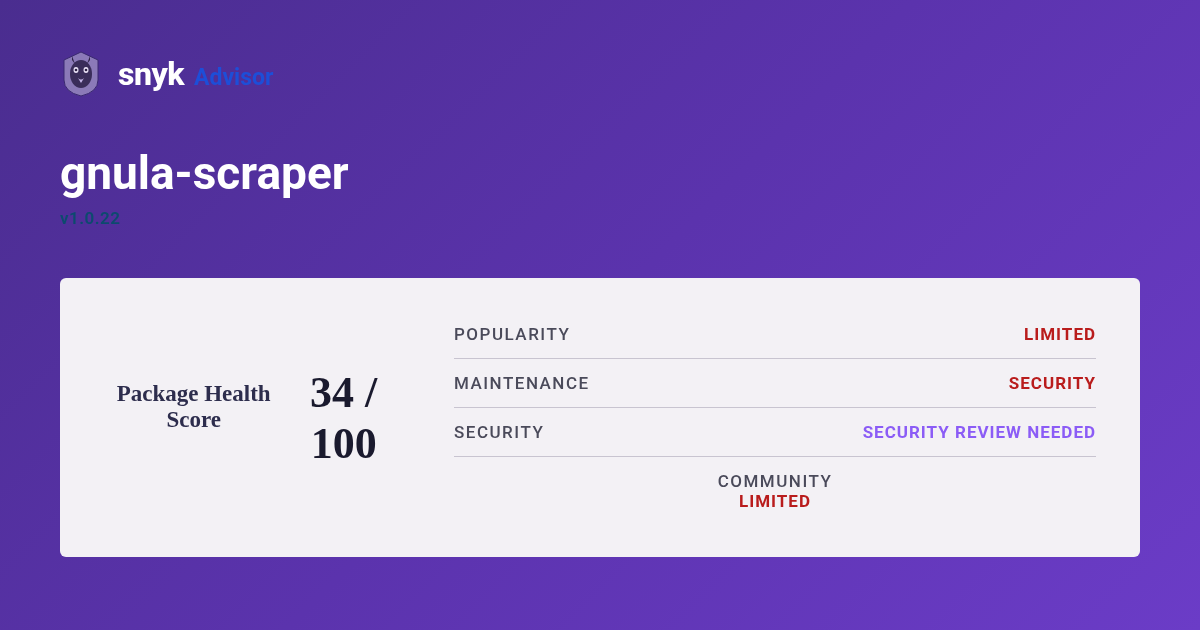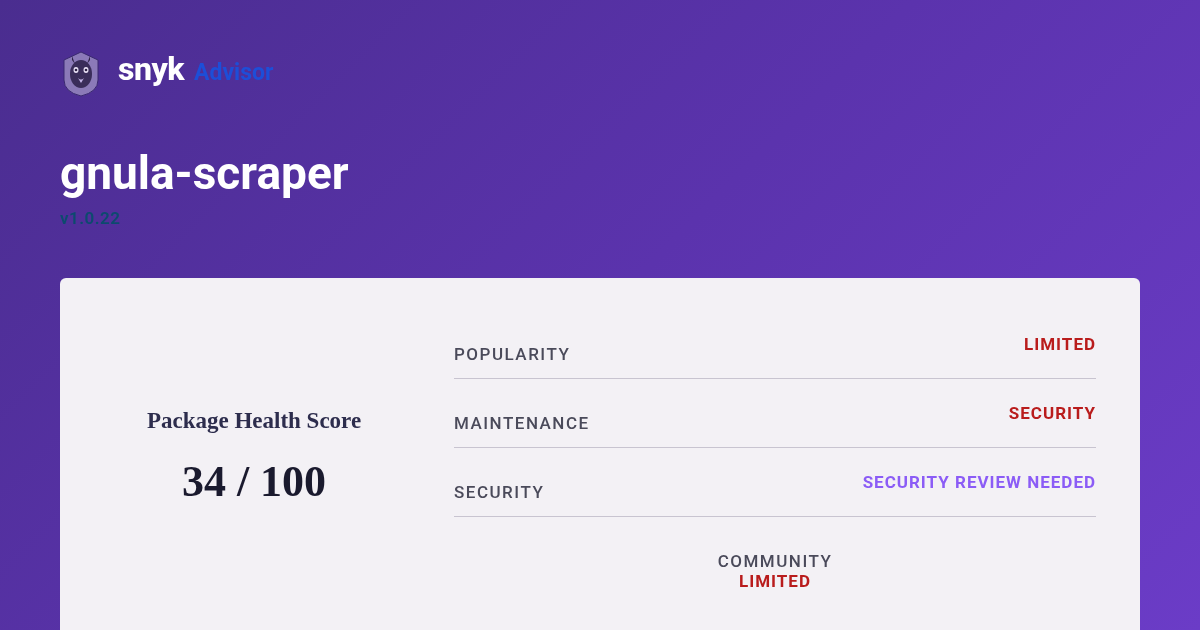--- a/index.html
+++ b/index.html
@@ -12,21 +12,21 @@
       height: 630px;
       background: linear-gradient(135deg, #4a2d8f 0%, #5b33ad 50%, #6b3cc7 100%);
       font-family: -apple-system, BlinkMacSystemFont, 'Segoe UI', Roboto, sans-serif;
       color: #ffffff;
       padding: 50px 60px;
       position: relative;
       overflow: hidden;
     }
     .header {
       display: flex;
-      align-items: flex-start;
+      align-items: center;
       gap: 16px;
       margin-bottom: 48px;
     }
     .logo-icon {
       width: 42px;
       height: 48px;
       position: relative;
     }
     .brand {
       display: flex;
@@ -61,21 +61,21 @@
       background: #f3f1f5;
       border-radius: 6px;
       padding: 32px 44px;
       display: flex;
       gap: 50px;
       color: #2d2d2d;
     }
     .score-section {
       flex: 0 0 300px;
       display: flex;
-      flex-direction: column;
+      flex-direction: row;
       justify-content: center;
       align-items: center;
       text-align: center;
     }
     .score-label {
       font-size: 23px;
       font-weight: 600;
       color: #2d2d4d;
       font-family: Georgia, 'Times New Roman', serif;
       margin-bottom: 22px;
@@ -100,21 +100,20 @@
     }
     .metric-row:last-child {
       border-bottom: none;
       flex-direction: column;
     }
     .metric-label {
       font-size: 17px;
       font-weight: 500;
       letter-spacing: 1.5px;
       color: #4a4a5a;
-      margin-top: 20px;
     }
     .metric-value {
       font-size: 17px;
       font-weight: 700;
       letter-spacing: 1px;
     }
     .status-red {
       color: #b91c1c;
     }
     .status-orange {

